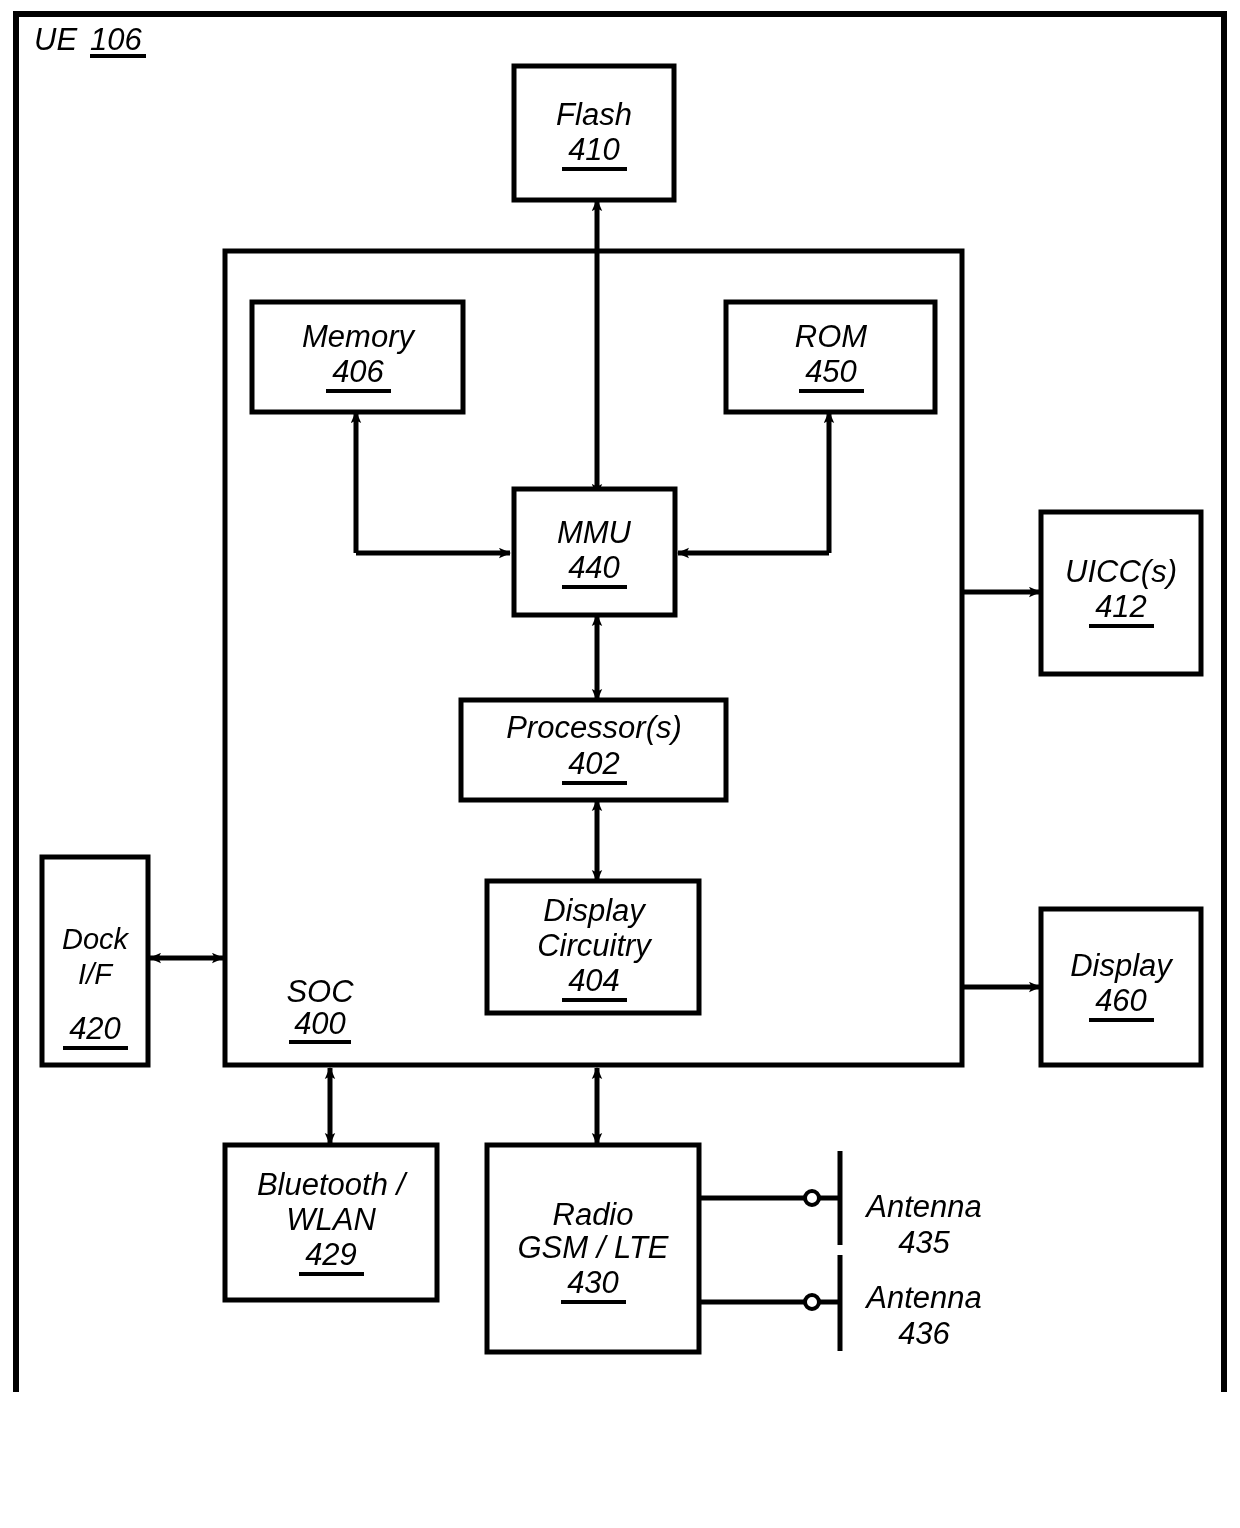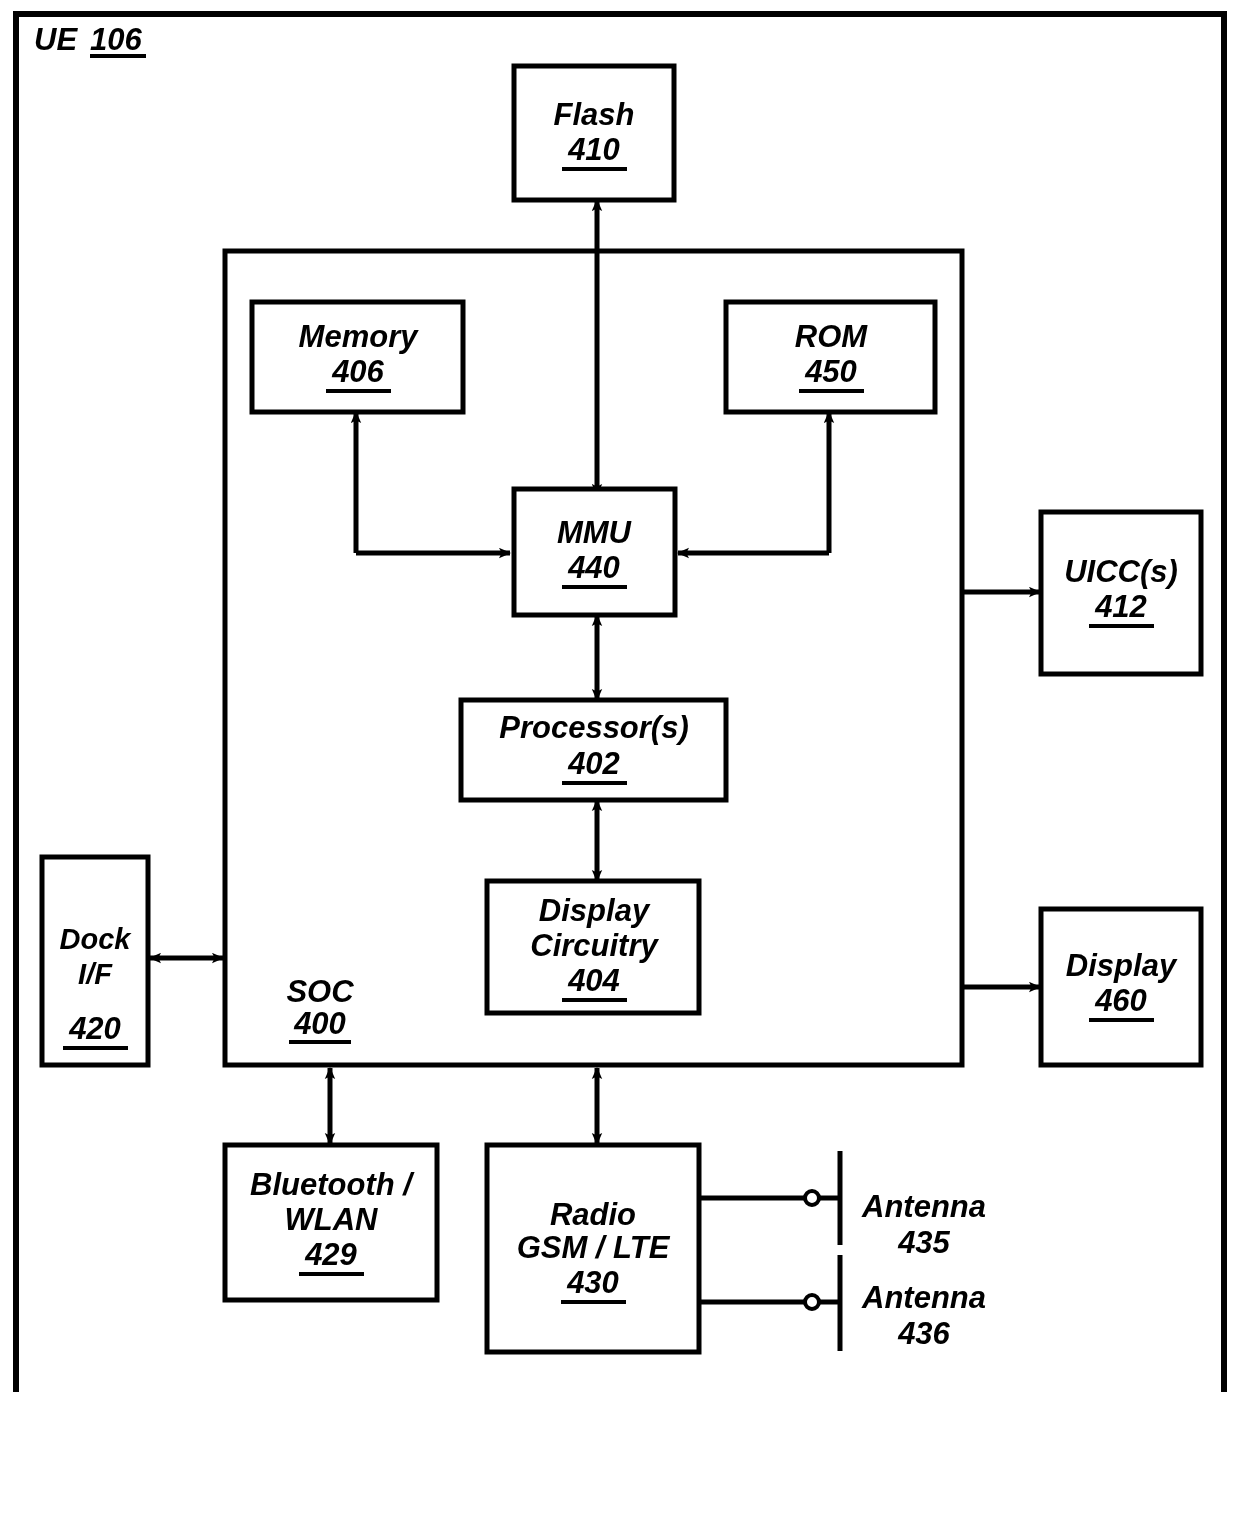--- a/index.html
+++ b/index.html
@@ -7,21 +7,20 @@
     padding: 0;
     background: #ffffff;
   }
   #page {
     position: relative;
     width: 1240px;
     height: 1392px;
     background: #ffffff;
     overflow: hidden;
     font-family: "Liberation Sans", sans-serif;
-    font-weight: bold;
   }
   svg.diagram {
     position: absolute;
     left: 0;
     top: 0;
     width: 1240px;
     height: 1528px;
   }
   .blk-text {
     font-family: "Liberation Sans", sans-serif;

